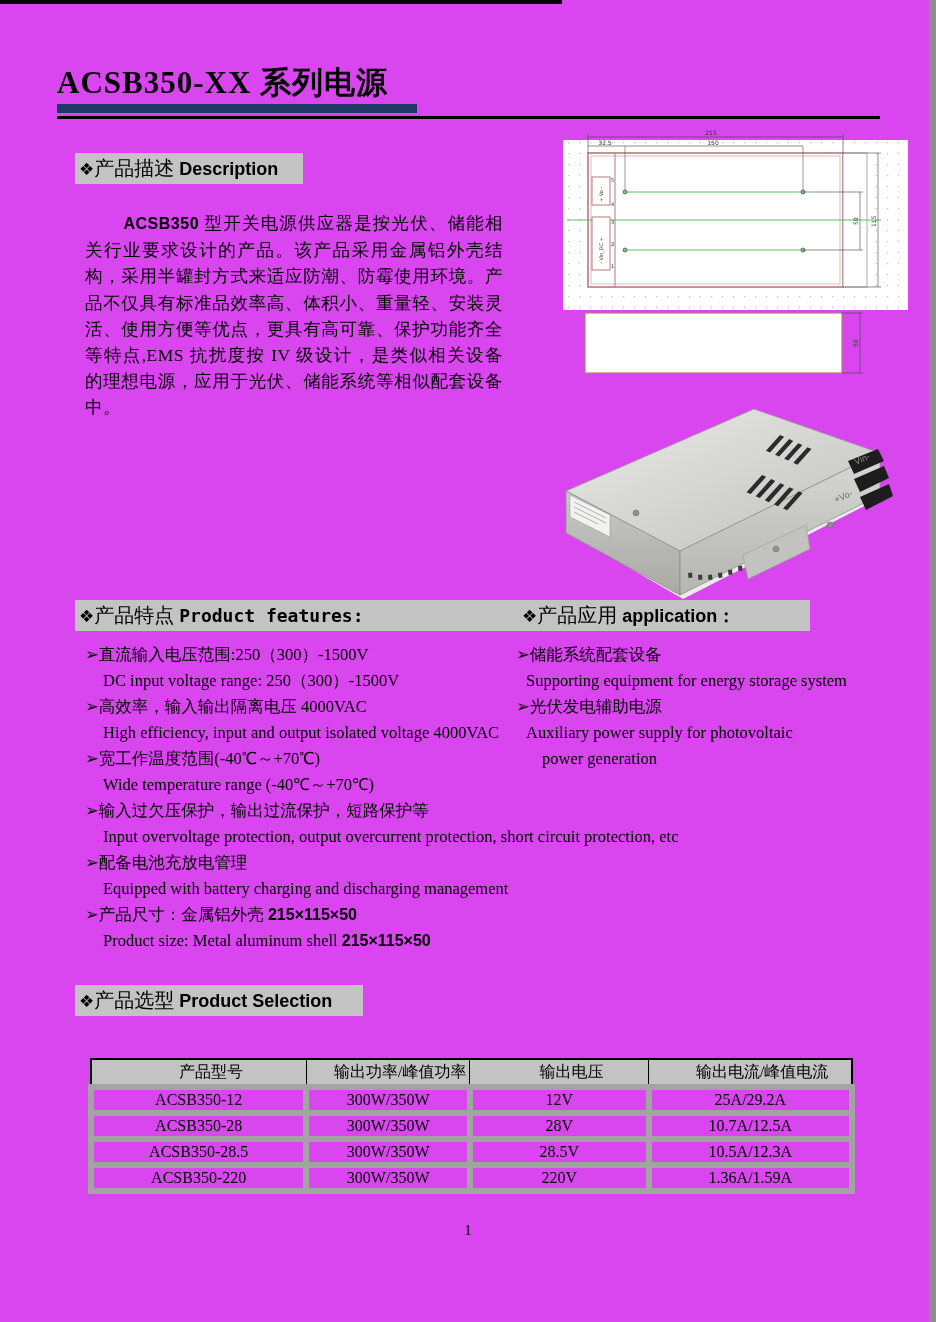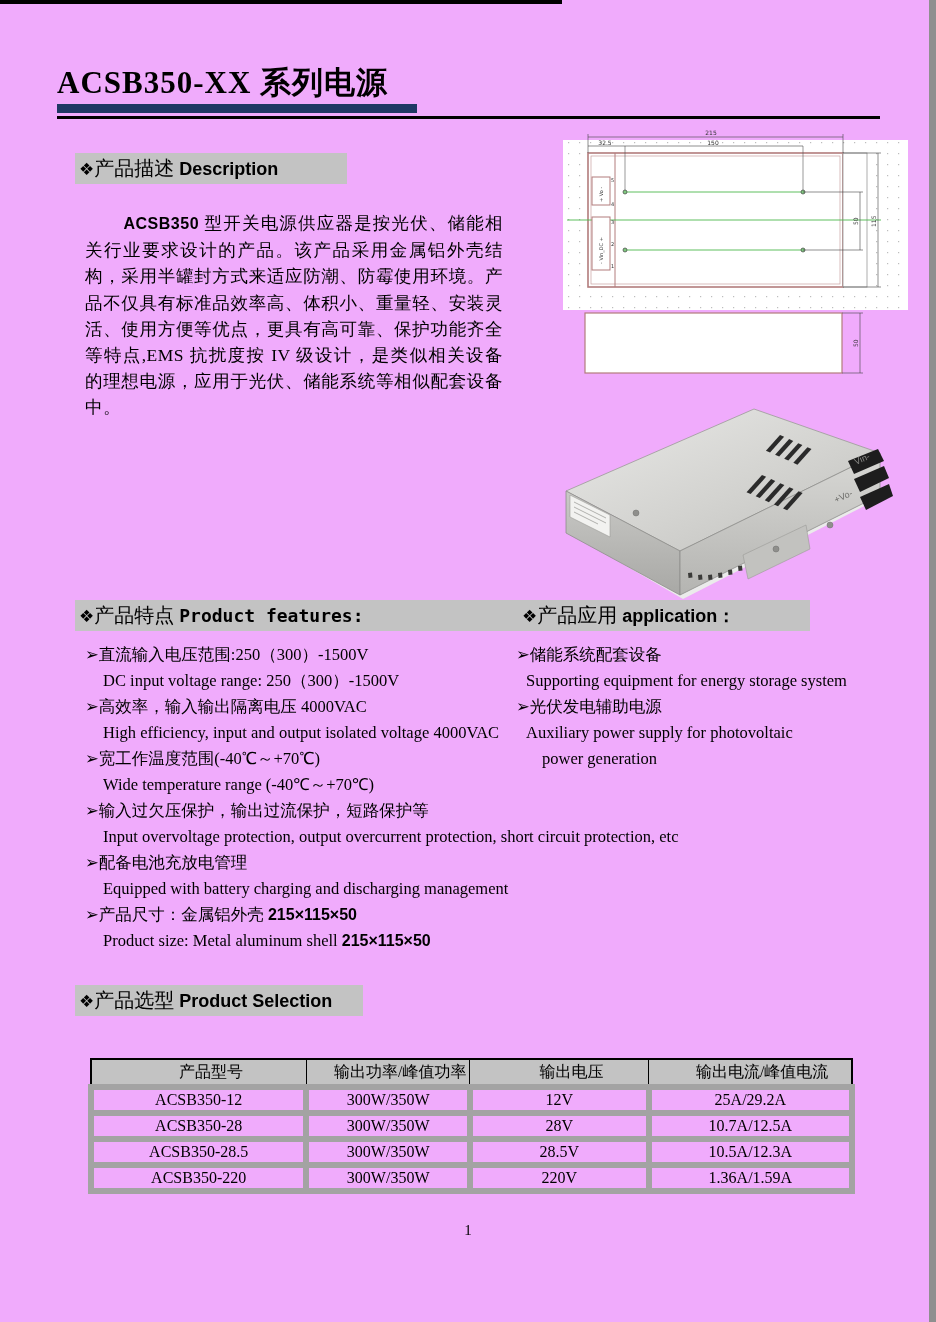--- a/index.html
+++ b/index.html
@@ -1,17 +1,17 @@
 <!DOCTYPE html>
 <html><head>
 <meta charset="utf-8">
 <style>
   * { margin:0; padding:0; box-sizing:border-box; }
   body { background:#ffffff; font-family:"Liberation Serif", serif; color:#000; }
-  .page { position:relative; width:936px; height:1322px; background:#f0abfc; overflow:hidden; }
+  .page { position:relative; width:936px; height:1322px; background:#d946ef; overflow:hidden; }
   .abs { position:absolute; }
 
   .scan-top-line { left:0; top:0; width:562px; height:4px; background:#000; }
   .scan-right-strip { right:0; top:0; width:7px; height:1322px; background:#8f8f8f; }
 
   .doc-title { left:57px; top:62px; font-size:31px; font-weight:bold; letter-spacing:1px;
                font-family:"Liberation Serif", serif; white-space:nowrap; }
   .title-bar { left:57px; top:104px; width:360px; height:9px; background:#1f3864; }
   .title-rule { left:57px; top:116px; width:823px; height:3px; background:#000; }
 
@@ -50,21 +50,21 @@
 
 <div class="page">
 
   <div class="abs scan-top-line"></div>
   <div class="abs scan-right-strip"></div>
 
   <h1 class="abs doc-title">ACSB350-XX 系列电源</h1>
   <div class="abs title-bar"></div>
   <div class="abs title-rule"></div>
 
-  <div class="abs sec-header" style="left:75px; top:153px; width:272px;">
+  <div class="abs sec-header" style="left:75px; top:153px; width:228px;">
     <span class="diamond">❖</span><span>产品描述 </span><span class="en">Description</span>
   </div>
 
   <p class="abs desc-para"><span class="lead">ACSB350</span><span> 型开关电源供应器是按光伏、储能相关行业要求设计的产品。该产品采用金属铝外壳结构，采用半罐封方式来适应防潮、防霉使用环境。产品不仅具有标准品效率高、体积小、重量轻、安装灵活、使用方便等优点，更具有高可靠、保护功能齐全等特点,EMS 抗扰度按 IV 级设计，是类似相关设备的理想电源，应用于光伏、储能系统等相似配套设备中。</span></p>
 
   <svg class="abs fig" style="left:563px; top:126px;" width="345" height="252" viewBox="0 0 345 252">
     <defs>
       <pattern id="dots" width="11" height="11" patternUnits="userSpaceOnUse">
         <rect width="11" height="11" fill="#ffffff"></rect>
         <rect x="5" y="5" width="1.2" height="1.2" fill="#bdbdbd"></rect>

